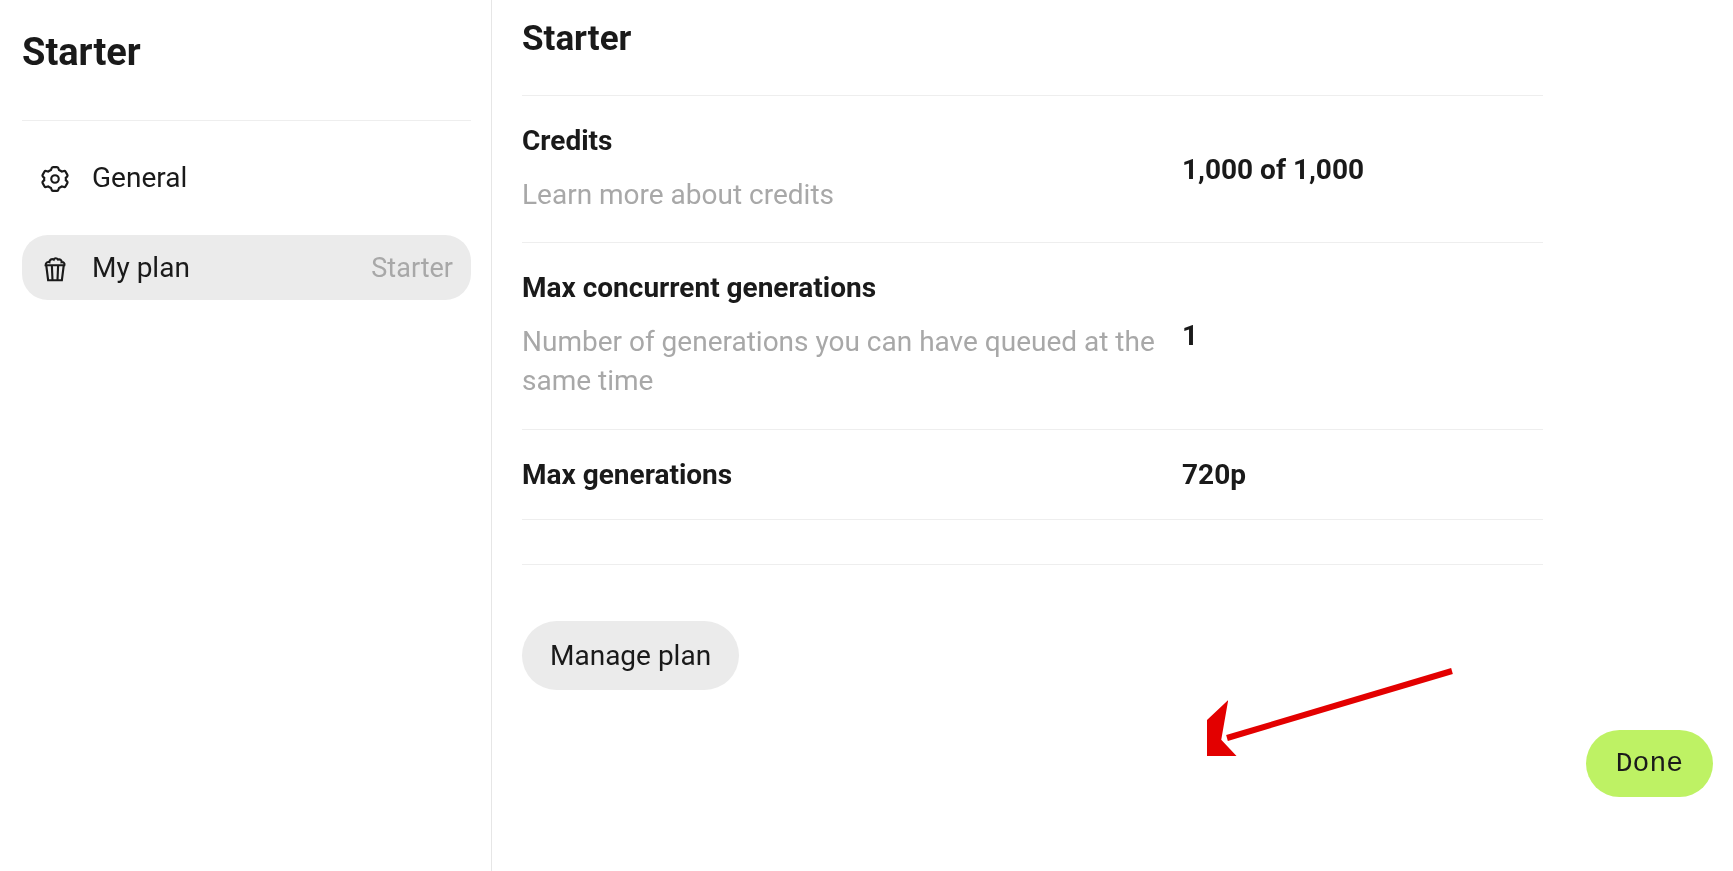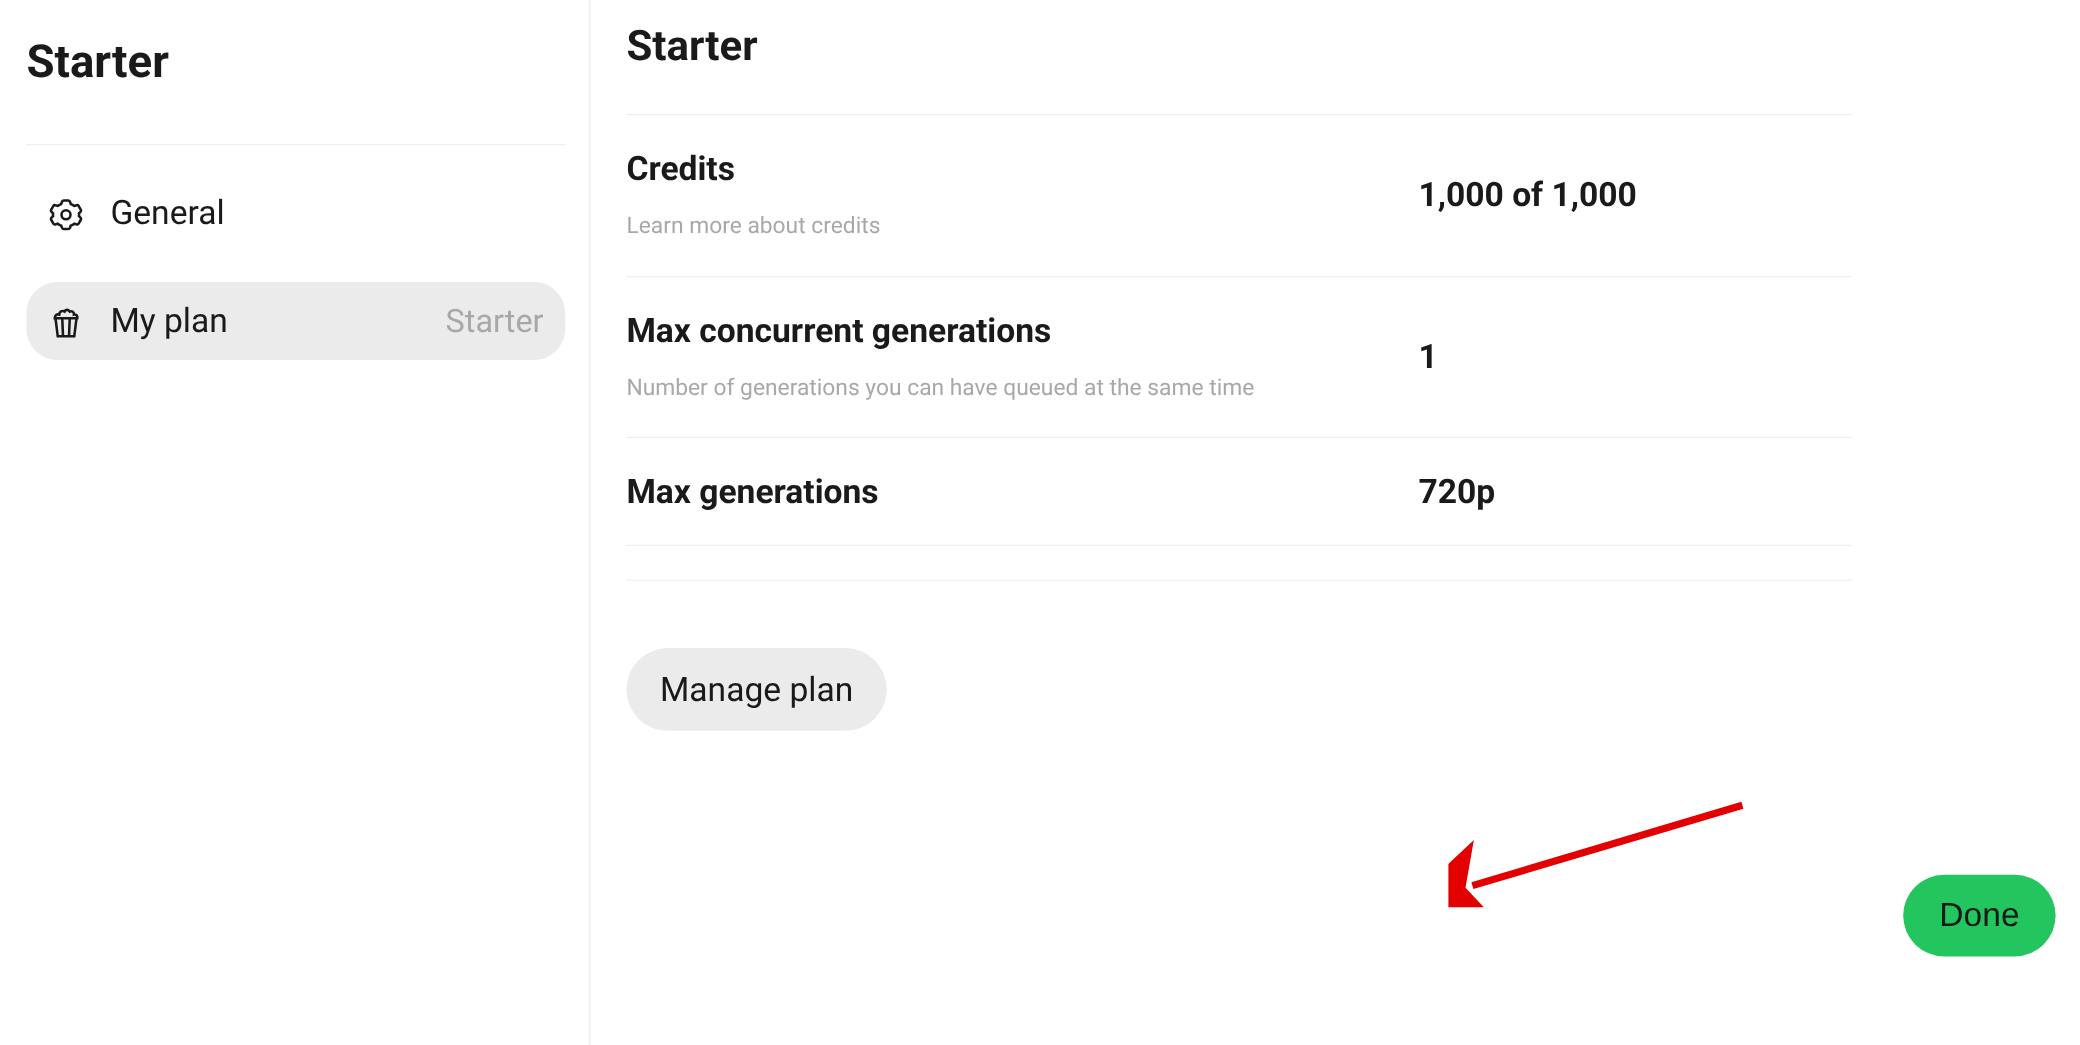--- a/index.html
+++ b/index.html
@@ -86,62 +86,62 @@
     }
     .row-left {
       flex: 0 0 660px;
     }
     .row-label {
       font-size: 28px;
       font-weight: 700;
       color: #1a1a1a;
     }
     .row-desc {
-      font-size: 19px;
+      font-size: 28px;
       color: #a8a8a8;
       margin-top: 18px;
       line-height: 1.4;
       cursor: pointer;
     }
     .row-value {
       font-size: 28px;
       color: #1a1a1a;
       font-weight: 700;
     }
     .footer {
       display: flex;
       justify-content: space-between;
       align-items: flex-start;
       padding-top: 56px;
       border-top: 1px solid #eeeeee;
-      margin-top: 28px;
+      margin-top: 44px;
     }
     .btn {
       background: #ebebeb;
       border: none;
       border-radius: 40px;
       padding: 18px 28px;
       font-size: 28px;
       color: #1a1a1a;
       cursor: pointer;
       font-weight: 400;
       font-family: inherit;
     }
     .btn-done {
       position: absolute;
       right: 20px;
       bottom: 74px;
-      background: #22c55e;
+      background: #bef264;
       border: none;
       border-radius: 40px;
       padding: 18px 30px;
       font-size: 28px;
       color: #1a1a1a;
       cursor: pointer;
-      font-family: Liberation Sans, sans-serif;
+      font-family: Liberation Mono, monospace;
     }
     .arrow-annotation {
       position: absolute;
       left: 715px;
       top: 666px;
       pointer-events: none;
     }
   </style>
 </head>
 <body>

